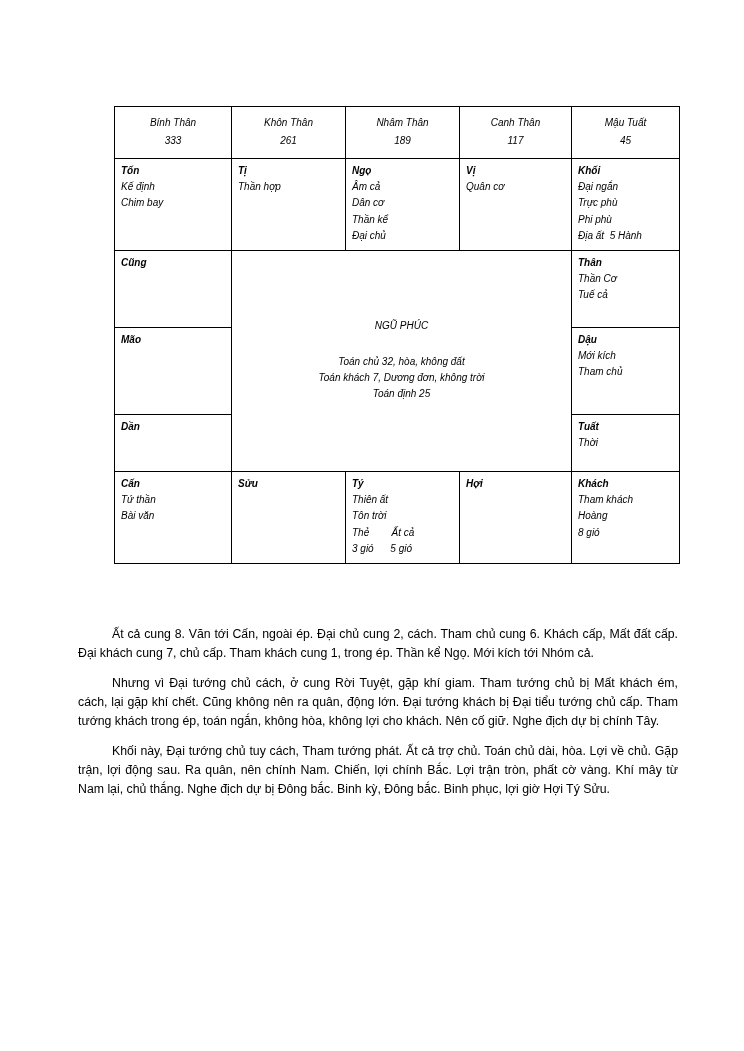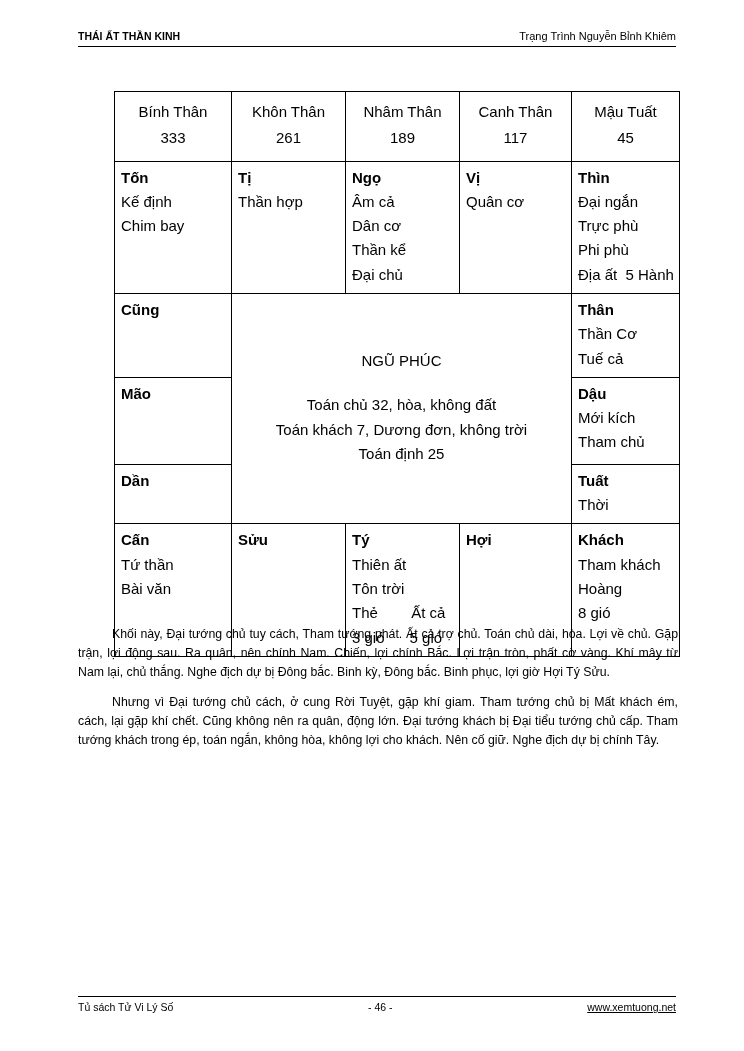--- a/index.html
+++ b/index.html
@@ -37,25 +37,26 @@
     border-bottom: 1.2px solid #000;
   }
   .header .right {
     font-weight: normal;
     font-size: 11px;
   }
   
   .grid {
     position: absolute;
     left: 114px;
-    top: 91px;
+    top: 106px;
     width: 565px;
     border-collapse: collapse;
     table-layout: fixed;
-    font-size: 15px;
+    font-size: 10px;
+    font-style: italic;
   }
   .grid td {
     border: 1px solid #000;
     vertical-align: top;
     padding: 4px 6px 6px 6px;
     line-height: 1.62;
   }
   .grid td.head {
     text-align: center;
     padding: 7px 4px 9px 4px;
@@ -115,24 +116,20 @@
   .footer .link {
     text-decoration: underline;
     color: #000;
   }
 </style>
 </head>
 <body>
 
 <div class="page">
 
-  <div class="header">
-    <span>THÁI ẤT THẦN KINH</span>
-    <span class="right">Trạng Trình Nguyễn Bỉnh Khiêm</span>
-  </div>
 
   <table class="grid">
     <colgroup>
       <col class="c1">
         <col class="c2">
         <col class="c3">
         <col class="c4">
         <col class="c5">
     </colgroup>
     <tbody>
@@ -175,21 +172,21 @@
           <span class="cell-line">Âm cả</span>
           <span class="cell-line">Dân cơ</span>
           <span class="cell-line">Thần kể</span>
           <span class="cell-line">Đại chủ</span>
         </td>
         <td>
           <span class="ttl">Vị</span>
           <span class="cell-line">Quân cơ</span>
         </td>
         <td>
-          <span class="ttl">Thìn</span>
+          <span class="ttl">Khối</span>
           <span class="cell-line">Đại ngắn</span>
           <span class="cell-line">Trực phù</span>
           <span class="cell-line">Phi phù</span>
           <span class="cell-line">Địa ất  5 Hành</span>
         </td>
       </tr>
 
       <tr>
         <td style="height:66px;">
           <span class="ttl">Cũng</span>
@@ -251,23 +248,19 @@
           <span class="ttl">Khách</span>
           <span class="cell-line">Tham khách</span>
           <span class="cell-line">Hoàng</span>
           <span class="cell-line">8 gió</span>
         </td>
       </tr>
     </tbody>
   </table>
 
   <div class="body-text">
+    <p>Ất cả cung 8. Văn tới Cấn, ngoài ép. Đại chủ cung 2, cách. Tham chủ cung 6. Khách cấp, Mất đất cấp. Đại khách cung 7, chủ cấp. Tham khách cung 1, trong ép. Thần kể Ngọ. Mới kích tới Nhóm cả.</p>
+    <p>Nhưng vì Đại tướng chủ cách, ở cung Rời Tuyệt, gặp khí giam. Tham tướng chủ bị Mất khách ém, cách, lại gặp khí chết. Cũng không nên ra quân, động lớn. Đại tướng khách bị Đại tiểu tướng chủ cấp. Tham tướng khách trong ép, toán ngắn, không hòa, không lợi cho khách. Nên cố giữ. Nghe địch dự bị chính Tây.</p>
     <p>Khối này, Đại tướng chủ tuy cách, Tham tướng phát. Ất cả trợ chủ. Toán chủ dài, hòa. Lợi về chủ. Gặp trận, lợi động sau. Ra quân, nên chính Nam. Chiến, lợi chính Bắc. Lợi trận tròn, phất cờ vàng. Khí mây từ Nam lại, chủ thắng. Nghe địch dự bị Đông bắc. Binh kỳ, Đông bắc. Binh phục, lợi giờ Hợi Tý Sửu.</p>
-    <p>Nhưng vì Đại tướng chủ cách, ở cung Rời Tuyệt, gặp khí giam. Tham tướng chủ bị Mất khách ém, cách, lại gặp khí chết. Cũng không nên ra quân, động lớn. Đại tướng khách bị Đại tiểu tướng chủ cấp. Tham tướng khách trong ép, toán ngắn, không hòa, không lợi cho khách. Nên cố giữ. Nghe địch dự bị chính Tây.</p>
   </div>
 
-  <div class="footer">
-    <span>Tủ sách Tử Vi Lý Số</span>
-    <span>- 46 -</span>
-    <span class="link">www.xemtuong.net</span>
-  </div>
 
 </div>
 
 </body></html>

